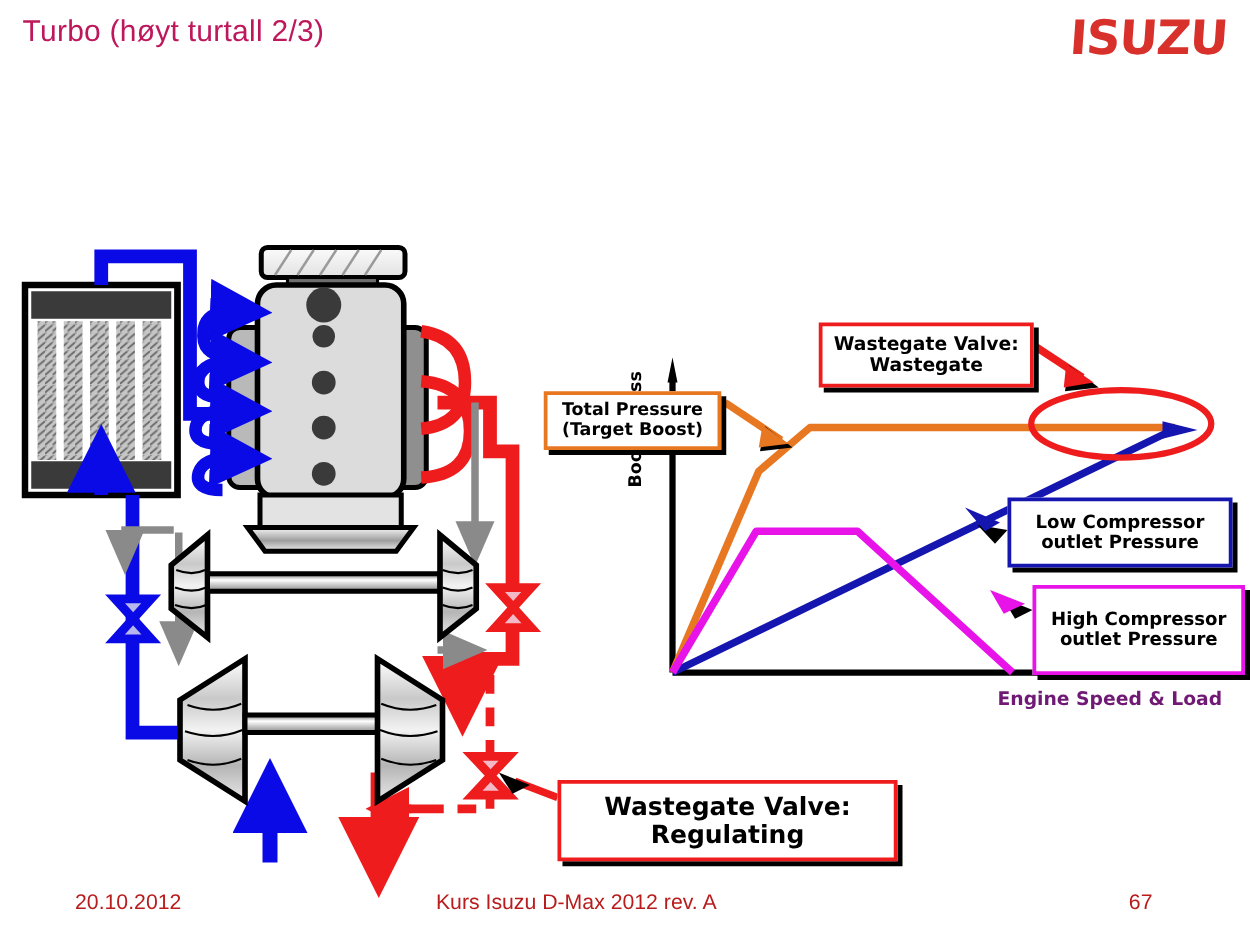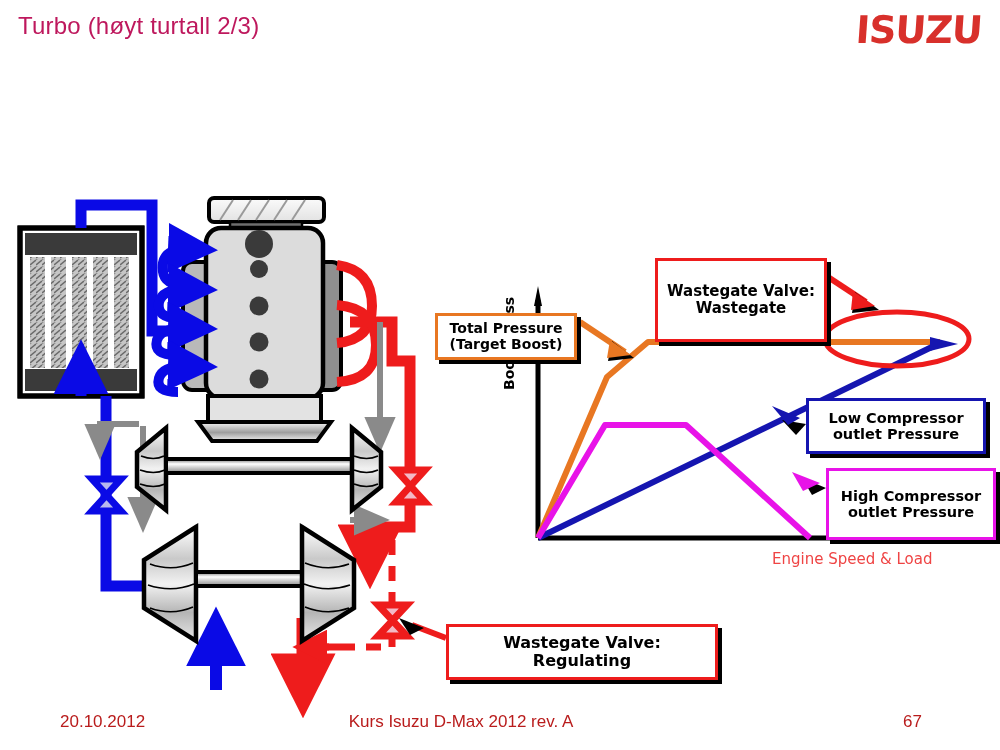--- a/index.html
+++ b/index.html
@@ -48,34 +48,34 @@
     line-height:1.12;
     box-sizing:border-box;
     box-shadow:4px 4px 0 #000;
   }
   .c-orange{border:3px solid #E87722;text-align:center;}
   .c-red{border:3px solid #EE1C1C;}
   .c-blue{border:3px solid #1515B0;}
   .c-magenta{border:3px solid #E813E8;}
 
   #callout-total-pressure{left:435px;top:313px;width:142px;padding:5px 4px;font-size:14px;}
-  #callout-wastegate-top{left:655px;top:258px;width:172px;padding:22px 4px;font-size:15px;}
+  #callout-wastegate-top{left:655px;top:258px;width:172px;padding:6px 4px;font-size:15px;}
   #callout-low-comp{left:806px;top:398px;width:180px;padding:9px 4px;font-size:14.5px;}
   #callout-high-comp{left:826px;top:468px;width:170px;padding:17px 4px;font-size:14.5px;}
-  #callout-wastegate-bottom{left:446px;top:624px;width:272px;padding:7px 4px;font-size:16px;}
+  #callout-wastegate-bottom{left:446px;top:624px;width:272px;padding:7px 4px;font-size:20px;}
 
   .axis-label-y{
     position:absolute;left:501px;top:390px;
     font-family:"DejaVu Sans",sans-serif;font-weight:bold;font-size:14px;color:#000;
     transform:rotate(-90deg);transform-origin:left top;
     white-space:nowrap;
   }
   .axis-label-x{
-    position:absolute;left:772px;top:550px;
-    font-family:"DejaVu Sans",sans-serif;font-weight:normal;font-size:15px;color:#ef4444;
+    position:absolute;left:798px;top:550px;
+    font-family:"DejaVu Sans",sans-serif;font-weight:bold;font-size:15px;color:#701a75;
     white-space:nowrap;
   }
 </style>
 </head>
 <body>
 
 <div class="slide">
 
   <div class="slide-title">Turbo (høyt turtall 2/3)</div>
   <div class="brand-logo">ISUZU</div>

